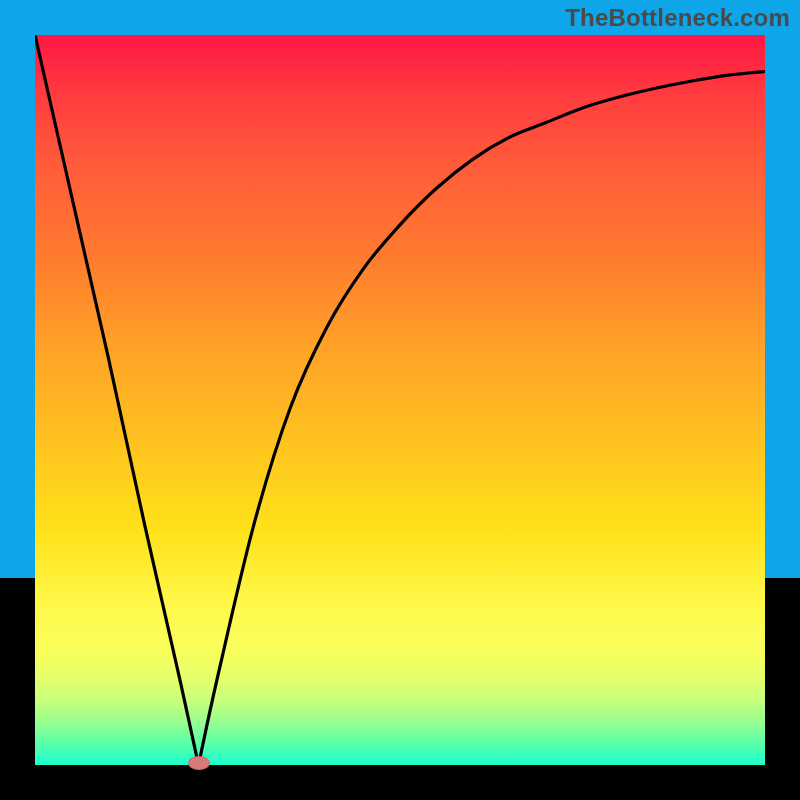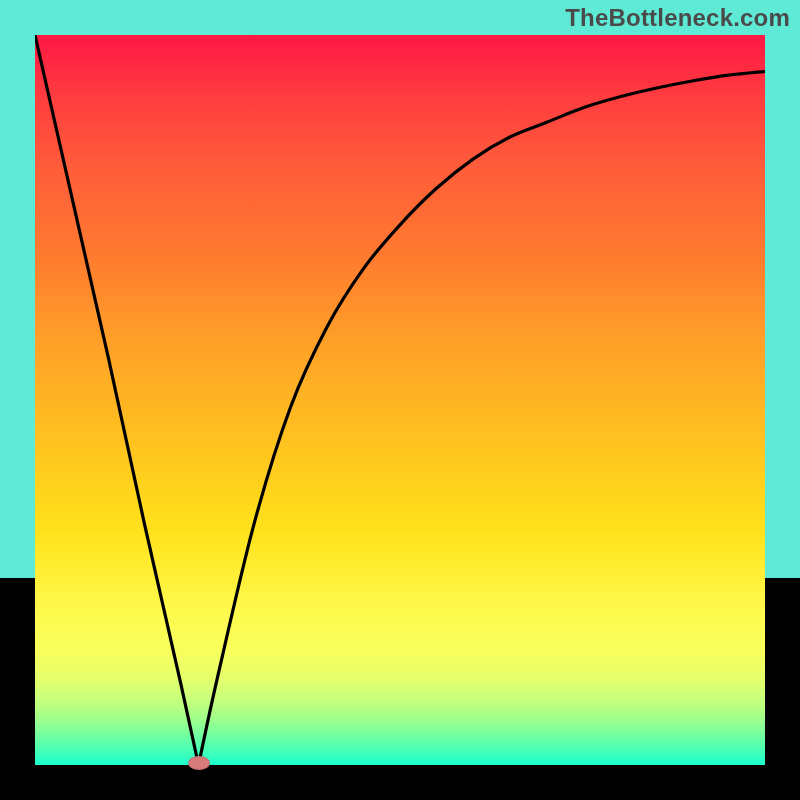--- a/index.html
+++ b/index.html
@@ -8,21 +8,21 @@
     width: 800px;
     height: 800px;
     background: #000;
     font-family: Arial, Helvetica, sans-serif;
     overflow: hidden;
   }
   .frame {
     position: relative;
     width: 800px;
     height: 578px;
-    background: #5eead4;
+    background: #0ea5e9;
   }
   .watermark {
     position: absolute;
     top: 4px;
     right: 10px;
     color: #4a4a4a;
     font-size: 24px;
     font-weight: 600;
     letter-spacing: 0.2px;
     z-index: 3;

